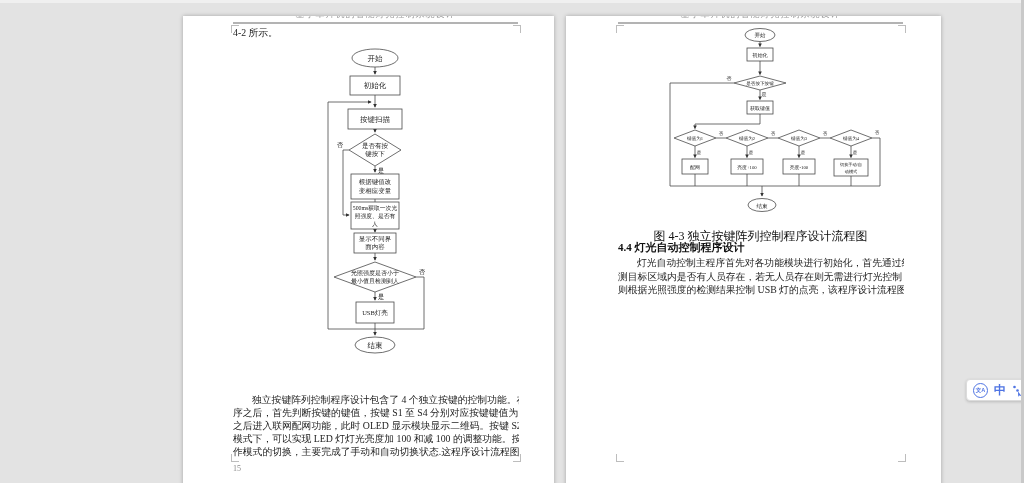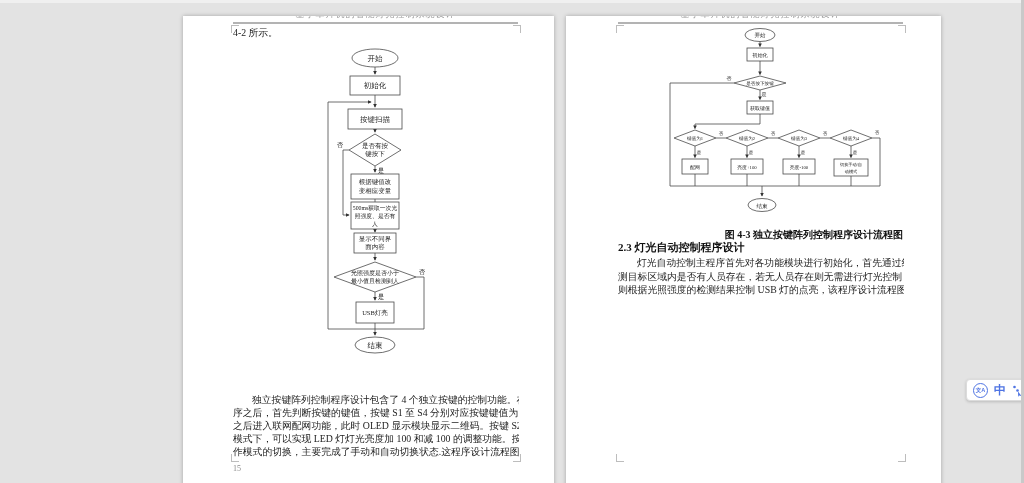--- a/index.html
+++ b/index.html
@@ -12,22 +12,22 @@
   .page-right{left:518px;width:375px;}
   .hdr{position:absolute;top:0;height:6px;overflow:hidden;border-bottom:2px solid #b3b3b3;}
   .hdr .htxt{font-size:9px;line-height:9px;color:#9a9a9a;text-align:center;
     margin-top:-6px;white-space:nowrap;letter-spacing:1px;}
   .cmark{position:absolute;width:7px;height:7px;}
   .cm-tl{border-top:1px solid #bdbdbd;border-left:1px solid #bdbdbd;}
   .cm-tr{border-top:1px solid #bdbdbd;border-right:1px solid #bdbdbd;}
   .cm-bl{border-bottom:1px solid #bdbdbd;border-left:1px solid #bdbdbd;}
   .cm-br{border-bottom:1px solid #bdbdbd;border-right:1px solid #bdbdbd;}
   .intro{position:absolute;font-size:9.8px;color:#222;}
-  .figcap{position:absolute;width:285px;text-align:right;font-weight:bold;
-    font-size:10px;color:#111;}
+  .figcap{position:absolute;width:285px;text-align:center;font-weight:normal;
+    font-size:12px;color:#111;}
   .sechead{position:absolute;font-weight:bold;font-size:11px;color:#111;}
   .para{position:absolute;width:286px;color:#1d1d1d;font-size:9.8px;}
   .pline{height:12.9px;line-height:12.9px;text-align:justify;text-align-last:justify;
     white-space:nowrap;overflow:hidden;}
   .pline-last{text-align-last:left;}
   .pline-first{text-indent:19px;}
   .pgnum{position:absolute;width:285px;font-size:8px;color:#8a8a8a;}
   svg{position:absolute;overflow:visible;}
   svg .shape{fill:none;stroke:#4a4a4a;stroke-width:0.8;}
   svg .conn{fill:none;stroke:#4a4a4a;stroke-width:0.8;}
@@ -228,21 +228,21 @@
         <text x="205" y="142" font-size="4.2">切换手动/自</text>
         <text x="205" y="148.5" font-size="4.2">动模式</text>
       </g>
       <g>
         <ellipse class="shape" cx="116" cy="181" rx="14" ry="6.5"></ellipse>
         <text x="116" y="183.5" font-size="5.5">结束</text>
       </g>
     </svg>
 
     <div class="figcap" style="left:52px;top:212px;">图 4-3 独立按键阵列控制程序设计流程图</div>
-    <div class="sechead" style="left:52px;top:224px;">2.3 灯光自动控制程序设计</div>
+    <div class="sechead" style="left:52px;top:224px;">4.4 灯光自动控制程序设计</div>
     <div class="para" style="left:52px;top:240px;">
       <div class="pline pline-first" style="height:13.5px;line-height:13.5px;">灯光自动控制主程序首先对各功能模块进行初始化，首先通过红外检测传感器检</div>
       <div class="pline" style="height:13.5px;line-height:13.5px;">测目标区域内是否有人员存在，若无人员存在则无需进行灯光控制，若有人员存在，</div>
       <div class="pline pline-last" style="height:13.5px;line-height:13.5px;">则根据光照强度的检测结果控制 USB 灯的点亮，该程序设计流程图如图 4-4 所示；</div>
     </div>
   </div>
 
   <div class="twidget">
     <div class="tlogo">文A</div>
     <div class="tlang">中</div>

